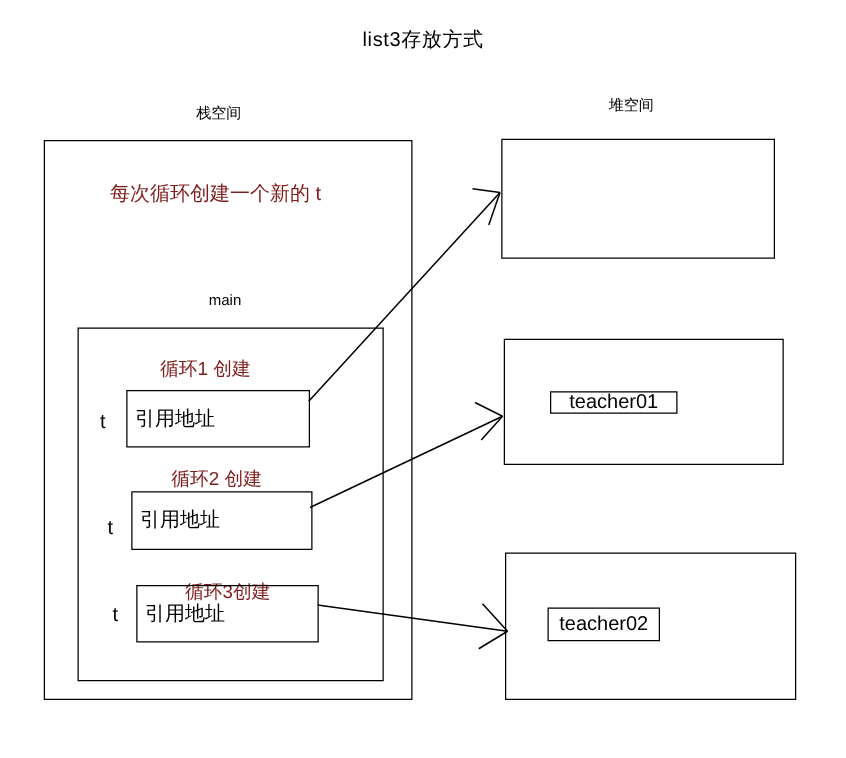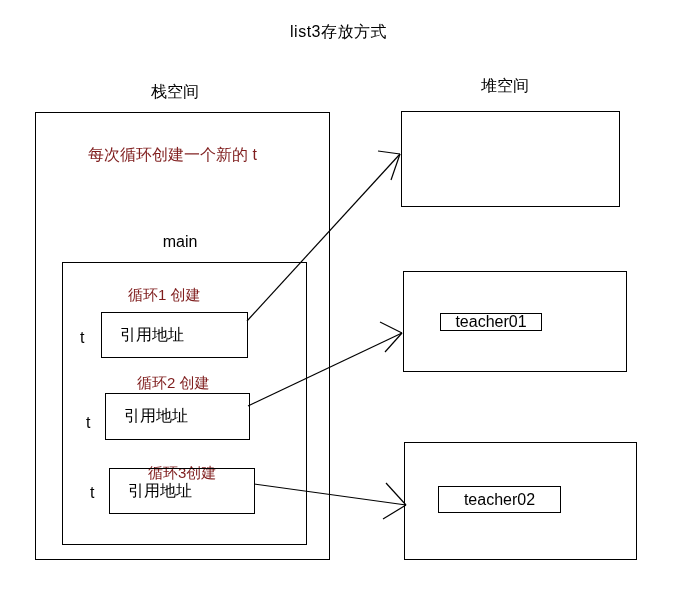--- a/index.html
+++ b/index.html
@@ -32,21 +32,21 @@
     position: absolute;
     left: 0;
     top: 22px;
     width: 677px;
     text-align: center;
     font-size: 16px;
     letter-spacing: 0.5px;
   }
   .section-label {
     position: absolute;
-    font-size: 16px;
+    font-size: 12px;
     text-align: center;
   }
   #stack-label { left: 100px; top: 82px; width: 150px; }
   #heap-label  { left: 430px; top: 76px; width: 150px; }
 
   .frame {
     position: absolute;
     border: 1.3px solid #000000;
     box-sizing: border-box;
     background: transparent;
@@ -77,40 +77,40 @@
   #var-0 { left: 80px; top: 329px; }
   #var-1 { left: 86px; top: 414px; }
   #var-2 { left: 90px; top: 484px; }
 
   .ref-box {
     position: absolute;
     border: 1.3px solid #000000;
     box-sizing: border-box;
     display: flex;
     align-items: center;
-    padding-left: 18px;
+    padding-left: 6px;
     font-size: 16px;
   }
   #ref-box-0 { left: 101px; top: 312px; width: 147px; height: 46px; }
   #ref-box-1 { left: 105px; top: 393px; width: 145px; height: 47px; }
   #ref-box-2 { left: 109px; top: 468px; width: 146px; height: 46px; }
 
   .obj-box {
     position: absolute;
     border: 1.3px solid #000000;
     box-sizing: border-box;
     display: flex;
     align-items: center;
     justify-content: center;
     font-size: 16px;
     padding: 2px 8px;
   }
   #obj-box-0 { left: 436px; top: 152px; width: 100px; height: 26px; }
   #obj-box-1 { left: 440px; top: 313px; width: 102px; height: 18px; }
-  #obj-box-2 { left: 438px; top: 486px; width: 123px; height: 27px; }
+  #obj-box-2 { left: 438px; top: 486px; width: 90px; height: 27px; }
 </style>
 </head>
 <body>
 
 <div class="canvas">
 
   <div class="title">list3存放方式</div>
 
   <div class="section-label" id="stack-label">栈空间</div>
   <div class="section-label" id="heap-label">堆空间</div>

